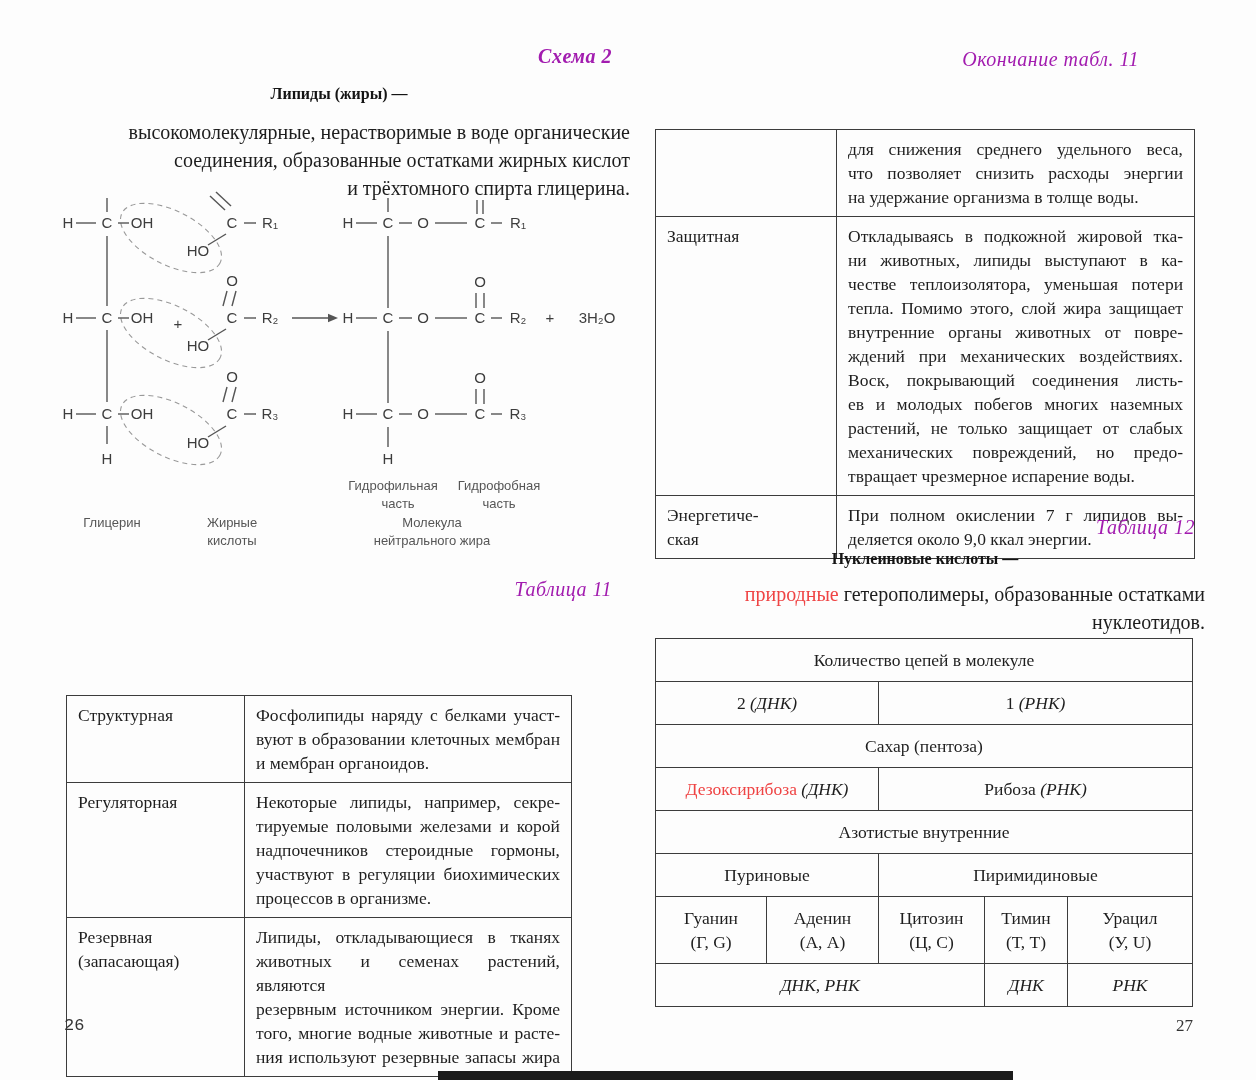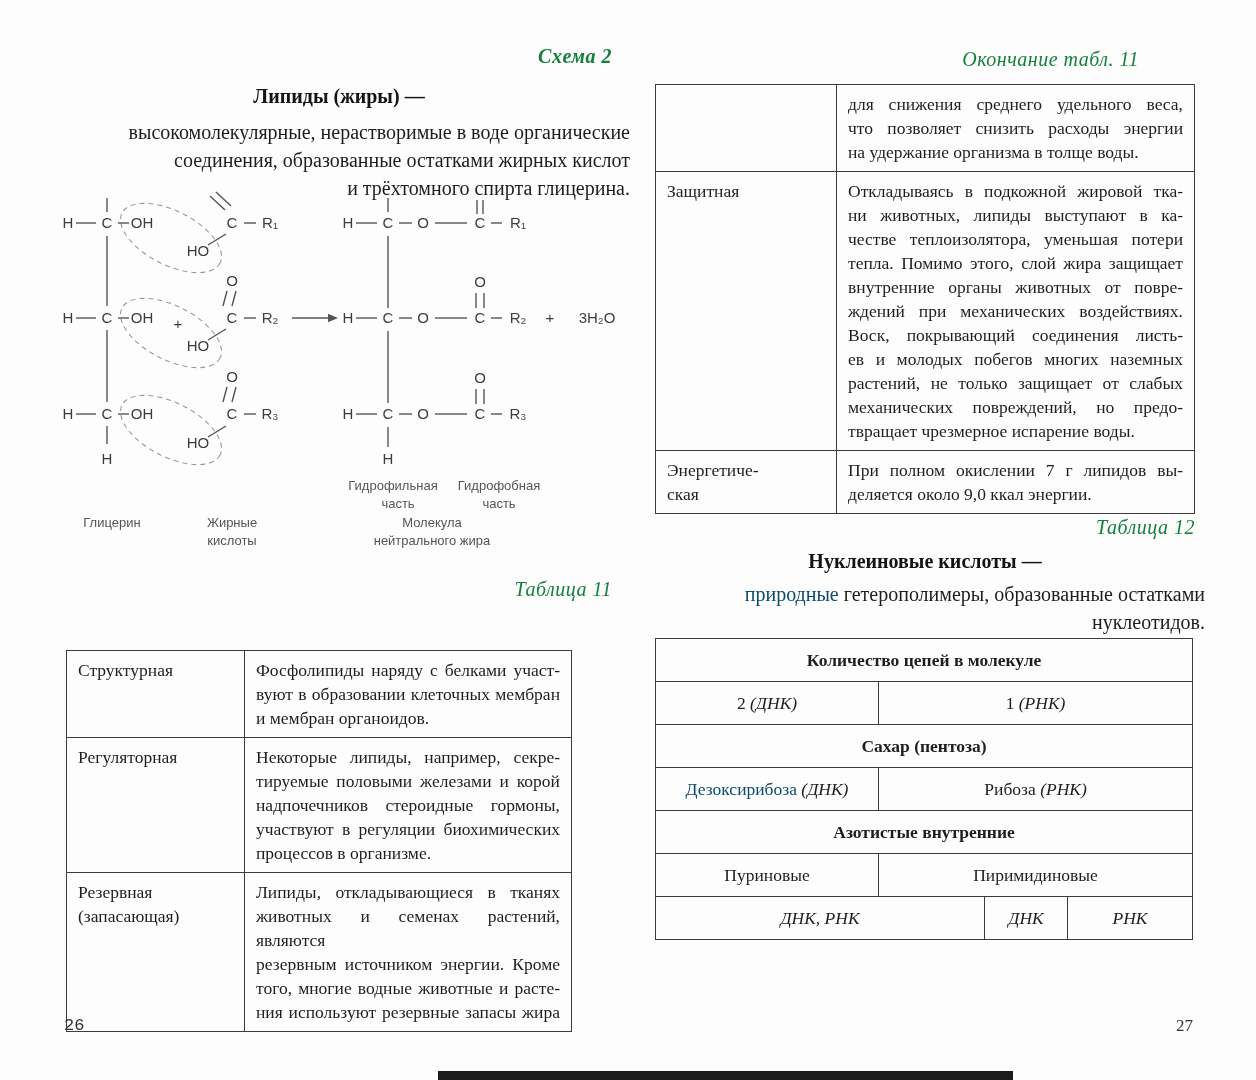--- a/index.html
+++ b/index.html
@@ -1,32 +1,32 @@
 <!DOCTYPE html>
 <html><head>
 <meta charset="utf-8">
 <style>
   html,body{margin:0;padding:0;background:#e8e8e8;}
   .page{position:relative;width:1256px;height:1080px;background:#fdfdfd;overflow:hidden;
         font-family:"Liberation Serif", serif;color:#222;}
   .abs{position:absolute;}
-  .caption-italic{font-style:italic;font-size:20px;letter-spacing:.5px;color:#15803d;}
-  .block-title{font-weight:bold;font-size:20px;text-align:center;color:#141414;}
+  .caption-italic{font-style:italic;font-size:20px;letter-spacing:.5px;color:#a21caf;}
+  .block-title{font-weight:bold;font-size:16px;text-align:center;color:#141414;}
   .intro{font-size:20px;line-height:28px;text-align:right;color:#1d1d1d;}
-  .booktable{border-collapse:collapse;table-layout:fixed;}
+  .booktable{border-collapse:collapse;table-layout:fixed;margin-top:45px;}
   .booktable td{border:1.4px solid #3c3c3c;vertical-align:top;
                 font-size:17.5px;line-height:24px;padding:7px 11px;color:#1e1e1e;}
   .fn-cell{width:155px;}
   .jl{text-align:justify;text-align-last:justify;}
   .nuc{border-collapse:collapse;table-layout:fixed;}
   .nuc td{border:1.4px solid #3c3c3c;text-align:center;vertical-align:middle;
           font-size:17.5px;line-height:24px;padding:9px 4px;color:#1e1e1e;}
-  .hdr{font-weight:bold;}
+  .hdr{font-weight:normal;}
   .it{font-style:italic;}
-  .faded{color:#0c4a6e;}
+  .faded{color:#ef4444;}
   .semi-faded{color:#6f6f6f;}
   .pagenum{font-size:17px;color:#333;}
   .atom{font-family:"Liberation Sans", sans-serif;font-size:15px;fill:#3d3d3d;}
   .dlabel{font-family:"Liberation Sans", sans-serif;font-size:13px;fill:#565656;}
   .bond{stroke:#555;stroke-width:1.4;fill:none;}
   .dash{stroke:#999;stroke-width:1.1;fill:none;stroke-dasharray:5 4;}
   .scan-bar{background:#1b1b1b;}
 </style>
 </head>
 <body>
@@ -275,20 +275,42 @@
       <td colspan="3"><span>Рибоза </span><span class="it">(РНК)</span></td>
     </tr>
     <tr>
       <td colspan="5" class="hdr">Азотистые внутренние</td>
     </tr>
     <tr>
       <td colspan="2">Пуриновые</td>
       <td colspan="3">Пиримидиновые</td>
     </tr>
     <tr>
+      <td class="faded">
+        <div>Гуанин</div>
+        <div>(Г, G)</div>
+      </td>
+      <td>
+        <div>Аденин</div>
+        <div>(А, А)</div>
+      </td>
+      <td>
+        <div>Цитозин</div>
+        <div>(Ц, С)</div>
+      </td>
+      <td>
+        <div>Тимин</div>
+        <div>(Т, Т)</div>
+      </td>
+      <td>
+        <div>Урацил</div>
+        <div>(У, U)</div>
+      </td>
+    </tr>
+    <tr>
       <td colspan="3" class="it">ДНК, РНК</td>
       <td class="it">ДНК</td>
       <td class="it">РНК</td>
     </tr>
   </tbody>
     </table>
 
   <div class="abs pagenum" style="left:1155px;top:1016px;width:38px;text-align:right;">27</div>
 
   <div class="abs scan-bar" style="left:438px;top:1071px;width:575px;height:9px;"></div>

